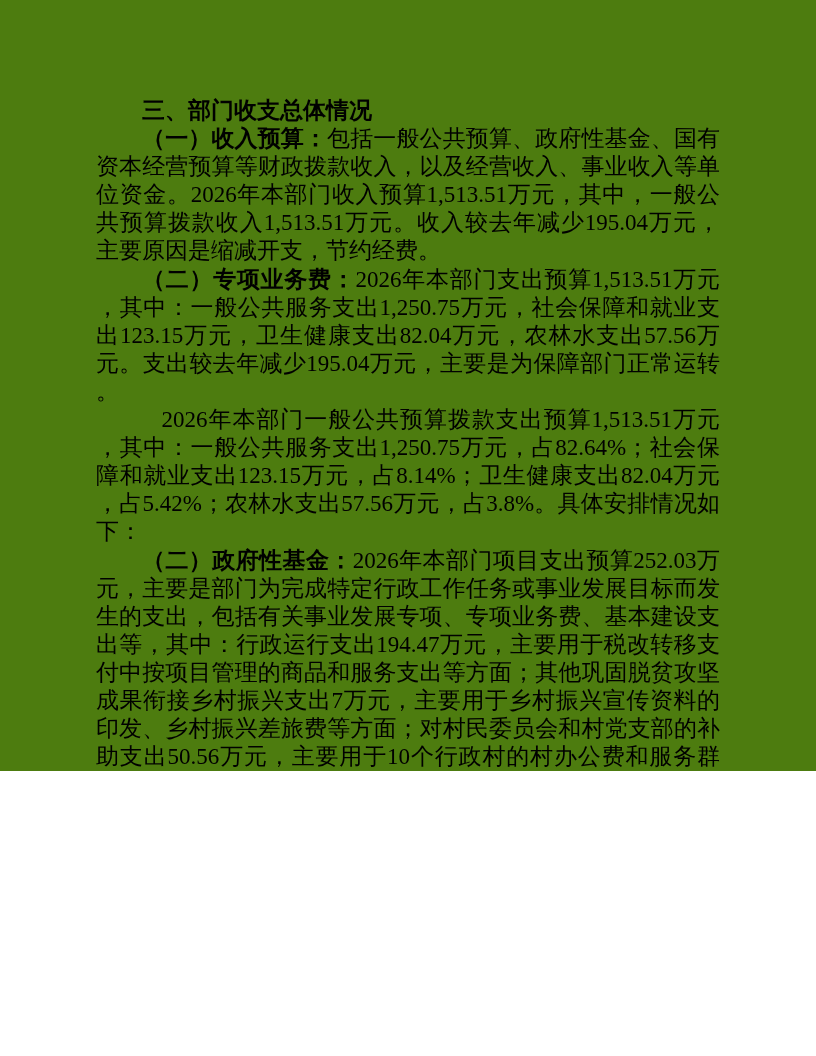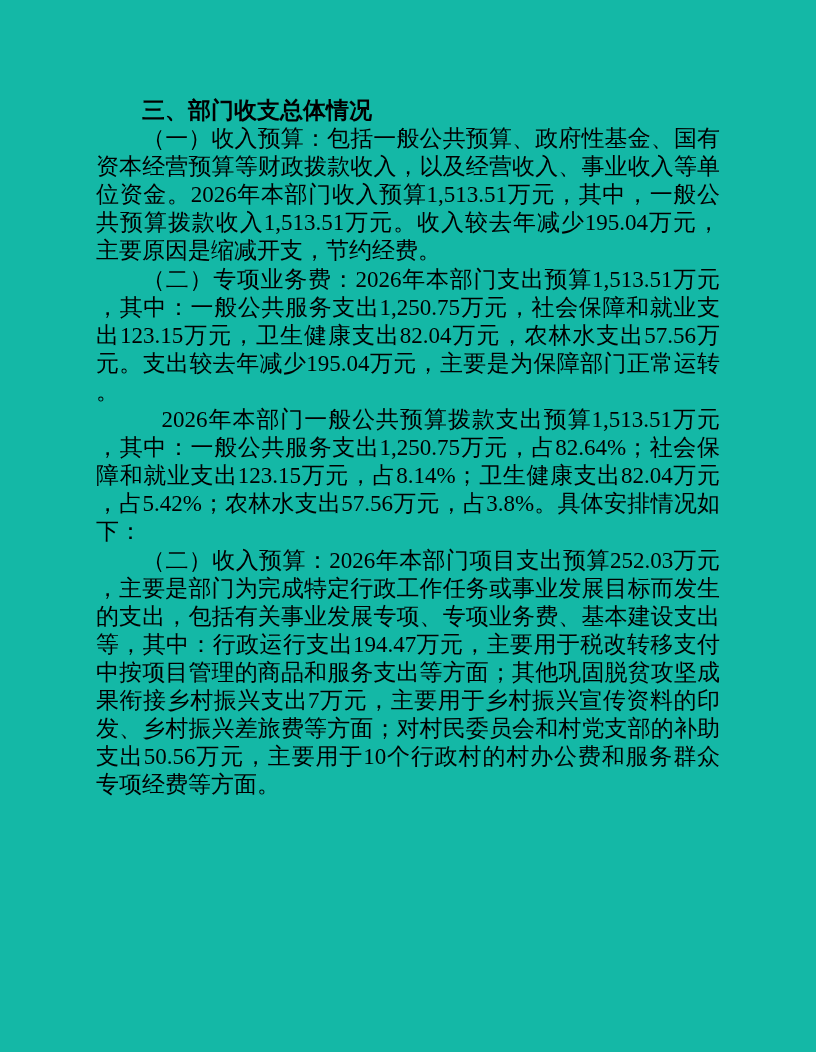--- a/index.html
+++ b/index.html
@@ -4,22 +4,22 @@
 <style>
   html, body {
     margin: 0;
     padding: 0;
     background: #ffffff;
   }
   .page {
     position: relative;
     box-sizing: border-box;
     width: 816px;
-    height: 1052px;
-    background: #14b8a6;
+    height: 771px;
+    background: #4d7c0f;
     padding: 96px 96px 92px 96px;
     overflow: hidden;
   }
   .doc {
     font-family: "Liberation Serif", serif;
     font-size: 23px;
     line-height: 28px;
     color: #000000;
   }
   .doc p {
@@ -36,37 +36,37 @@
   .doc h2 {
     margin: 0;
     font-size: 23px;
     line-height: 28px;
     font-weight: bold;
     text-indent: 2em;
     text-align: left;
     font-family: "Liberation Sans", sans-serif;
   }
   .lead {
-    font-weight: normal;
+    font-weight: bold;
     font-family: "Liberation Sans", sans-serif;
   }
 </style>
 </head>
 <body>
 
 <div class="page">
   <div class="doc">
 
     <h2>三、部门收支总体情况</h2>
 
     <p><span class="lead">（一）收入预算：</span><span>包括一般公共预算、政府性基金、国有资本经营预算等财政拨款收入，以及经营收入、事业收入等单位资金。2026年本部门收入预算1,513.51万元，其中，一般公共预算拨款收入1,513.51万元。收入较去年减少195.04万元，主要原因是缩减开支，节约经费。</span></p>
 
     <p><span class="lead">（二）专项业务费：</span><span>2026年本部门支出预算1,513.51万元，其中：一般公共服务支出1,250.75万元，社会保障和就业支出123.15万元，卫生健康支出82.04万元，农林水支出57.56万元。支出较去年减少195.04万元，主要是为保障部门正常运转。</span></p>
 
 
     <p class="extra-indent"><span>2026年本部门一般公共预算拨款支出预算1,513.51万元，其中：一般公共服务支出1,250.75万元，占82.64%；社会保障和就业支出123.15万元，占8.14%；卫生健康支出82.04万元，占5.42%；农林水支出57.56万元，占3.8%。具体安排情况如下：</span></p>
 
 
-    <p><span class="lead">（二）收入预算：</span><span>2026年本部门项目支出预算252.03万元，主要是部门为完成特定行政工作任务或事业发展目标而发生的支出，包括有关事业发展专项、专项业务费、基本建设支出等，其中：行政运行支出194.47万元，主要用于税改转移支付中按项目管理的商品和服务支出等方面；其他巩固脱贫攻坚成果衔接乡村振兴支出7万元，主要用于乡村振兴宣传资料的印发、乡村振兴差旅费等方面；对村民委员会和村党支部的补助支出50.56万元，主要用于10个行政村的村办公费和服务群众专项经费等方面。</span></p>
+    <p><span class="lead">（二）政府性基金：</span><span>2026年本部门项目支出预算252.03万元，主要是部门为完成特定行政工作任务或事业发展目标而发生的支出，包括有关事业发展专项、专项业务费、基本建设支出等，其中：行政运行支出194.47万元，主要用于税改转移支付中按项目管理的商品和服务支出等方面；其他巩固脱贫攻坚成果衔接乡村振兴支出7万元，主要用于乡村振兴宣传资料的印发、乡村振兴差旅费等方面；对村民委员会和村党支部的补助支出50.56万元，主要用于10个行政村的村办公费和服务群众专项经费等方面。</span></p>
 
 
   </div>
 </div>
 
 </body></html>

